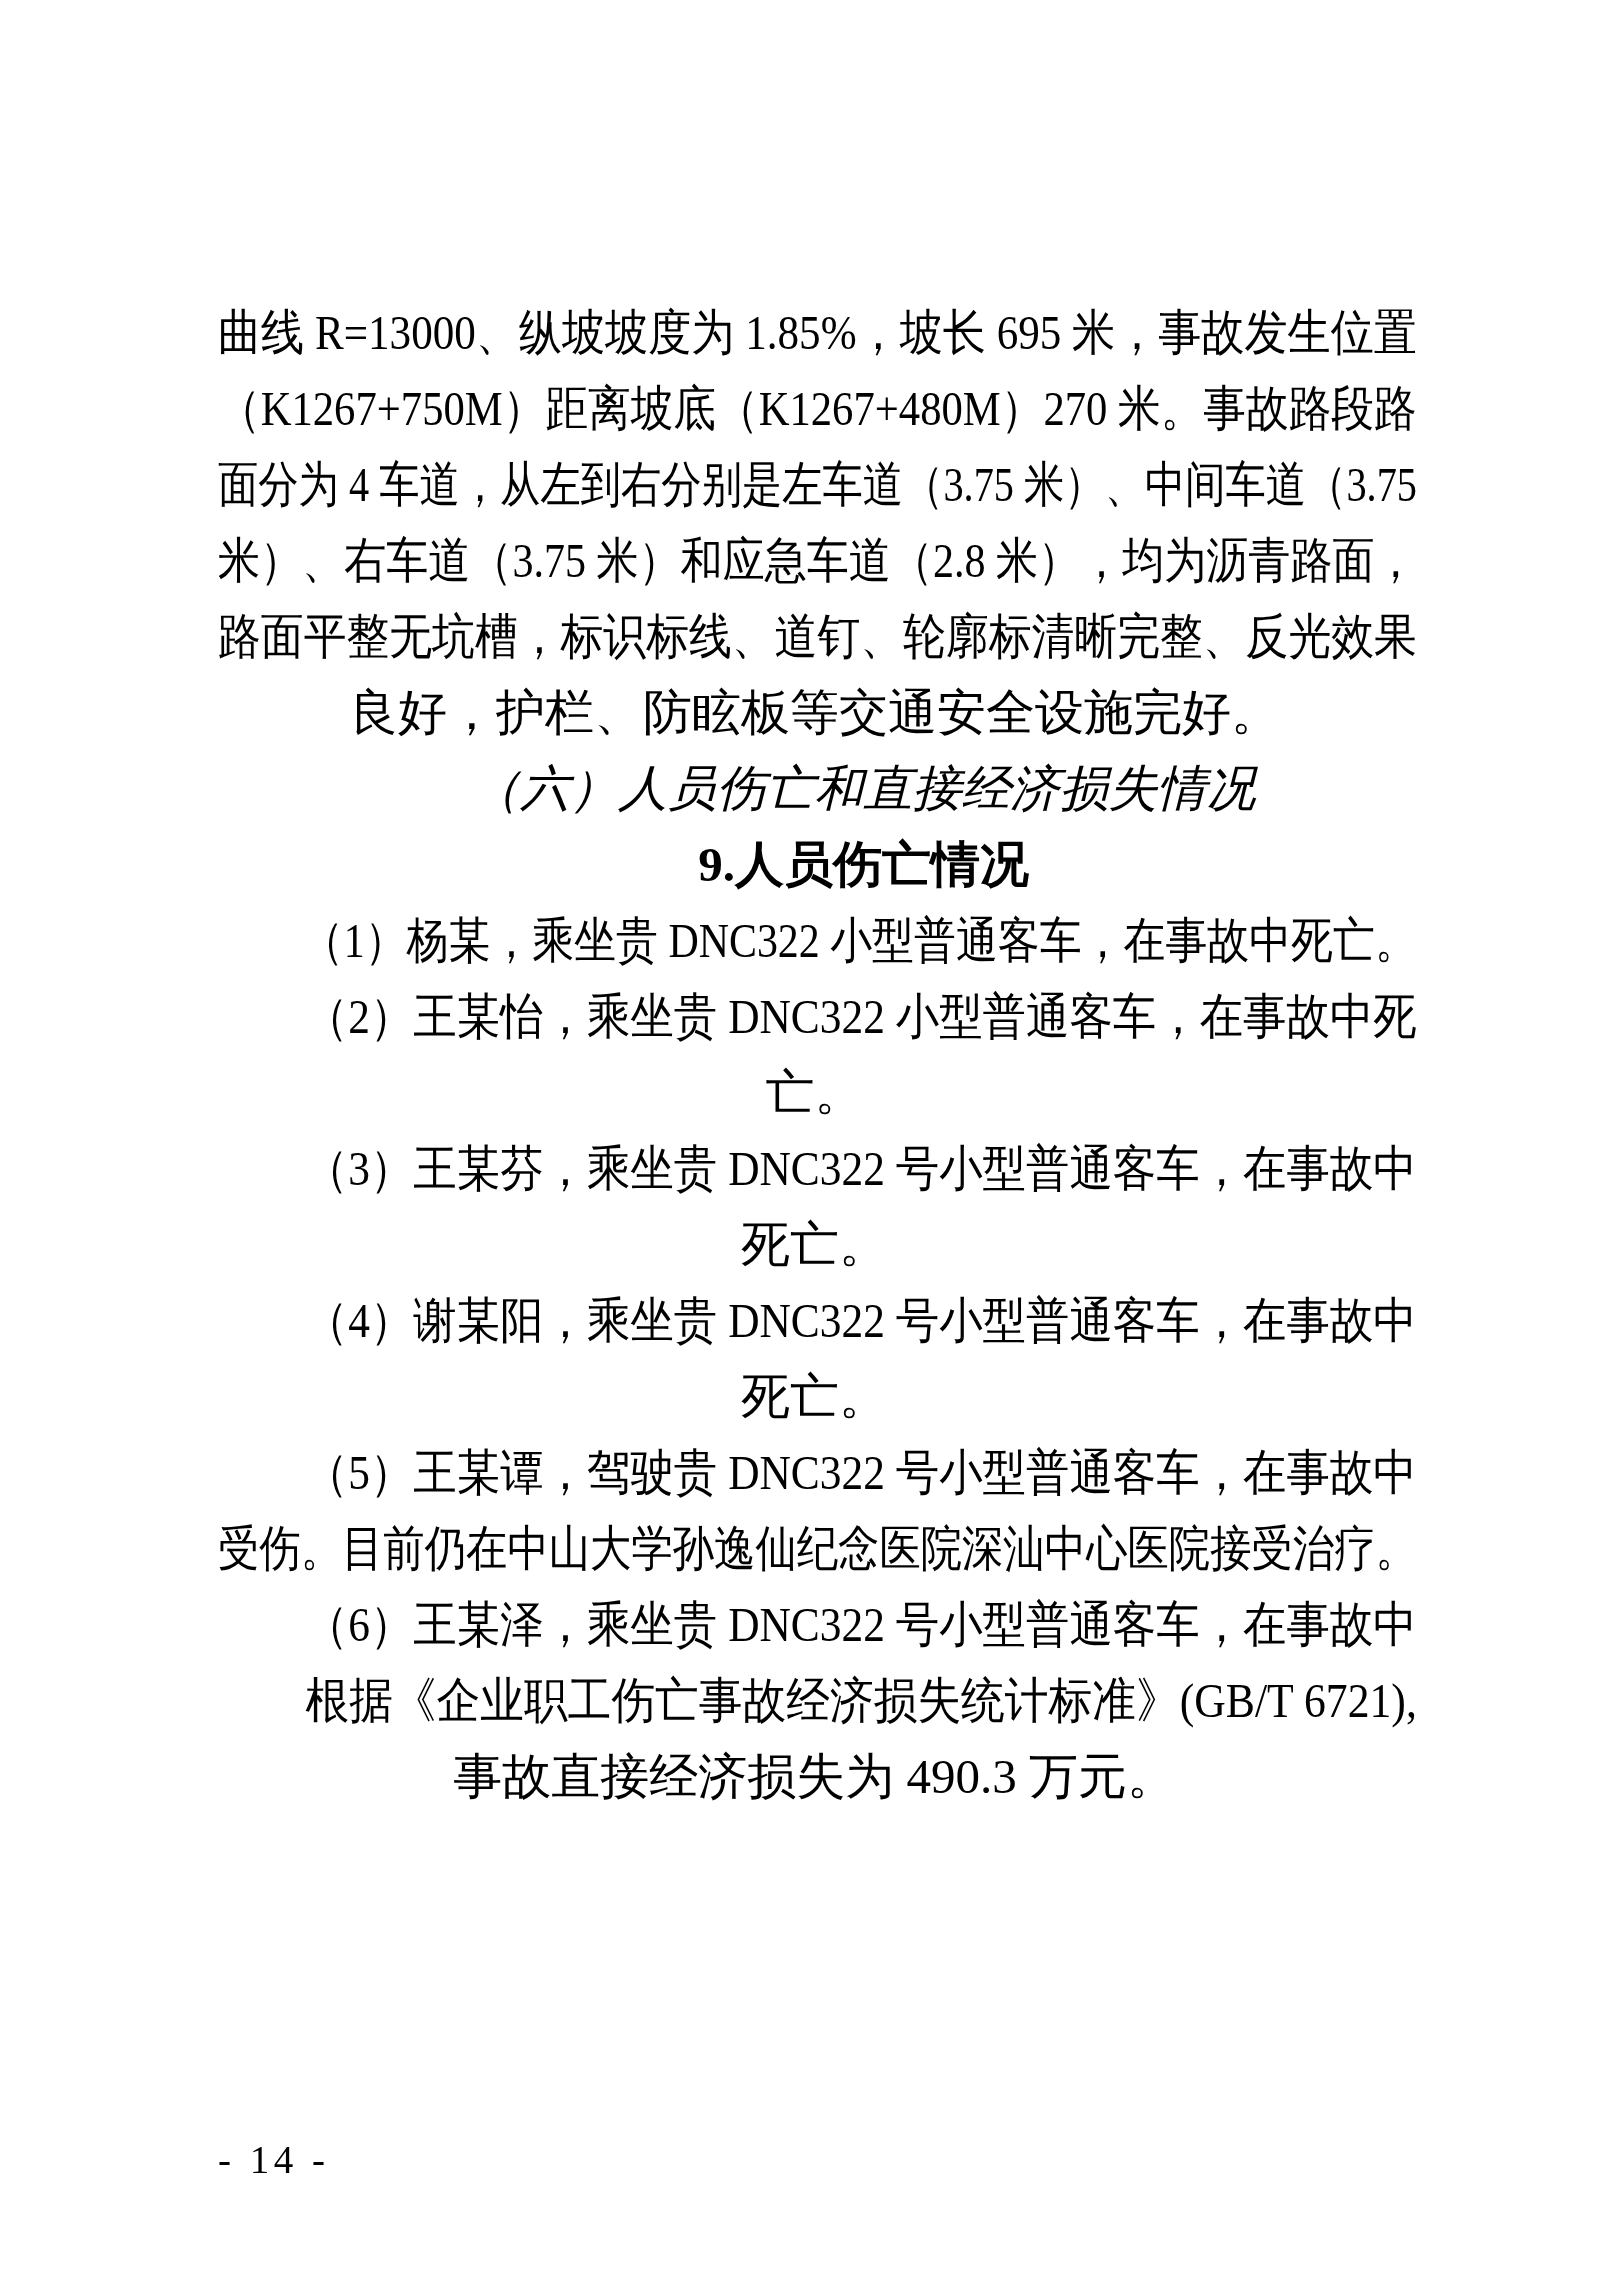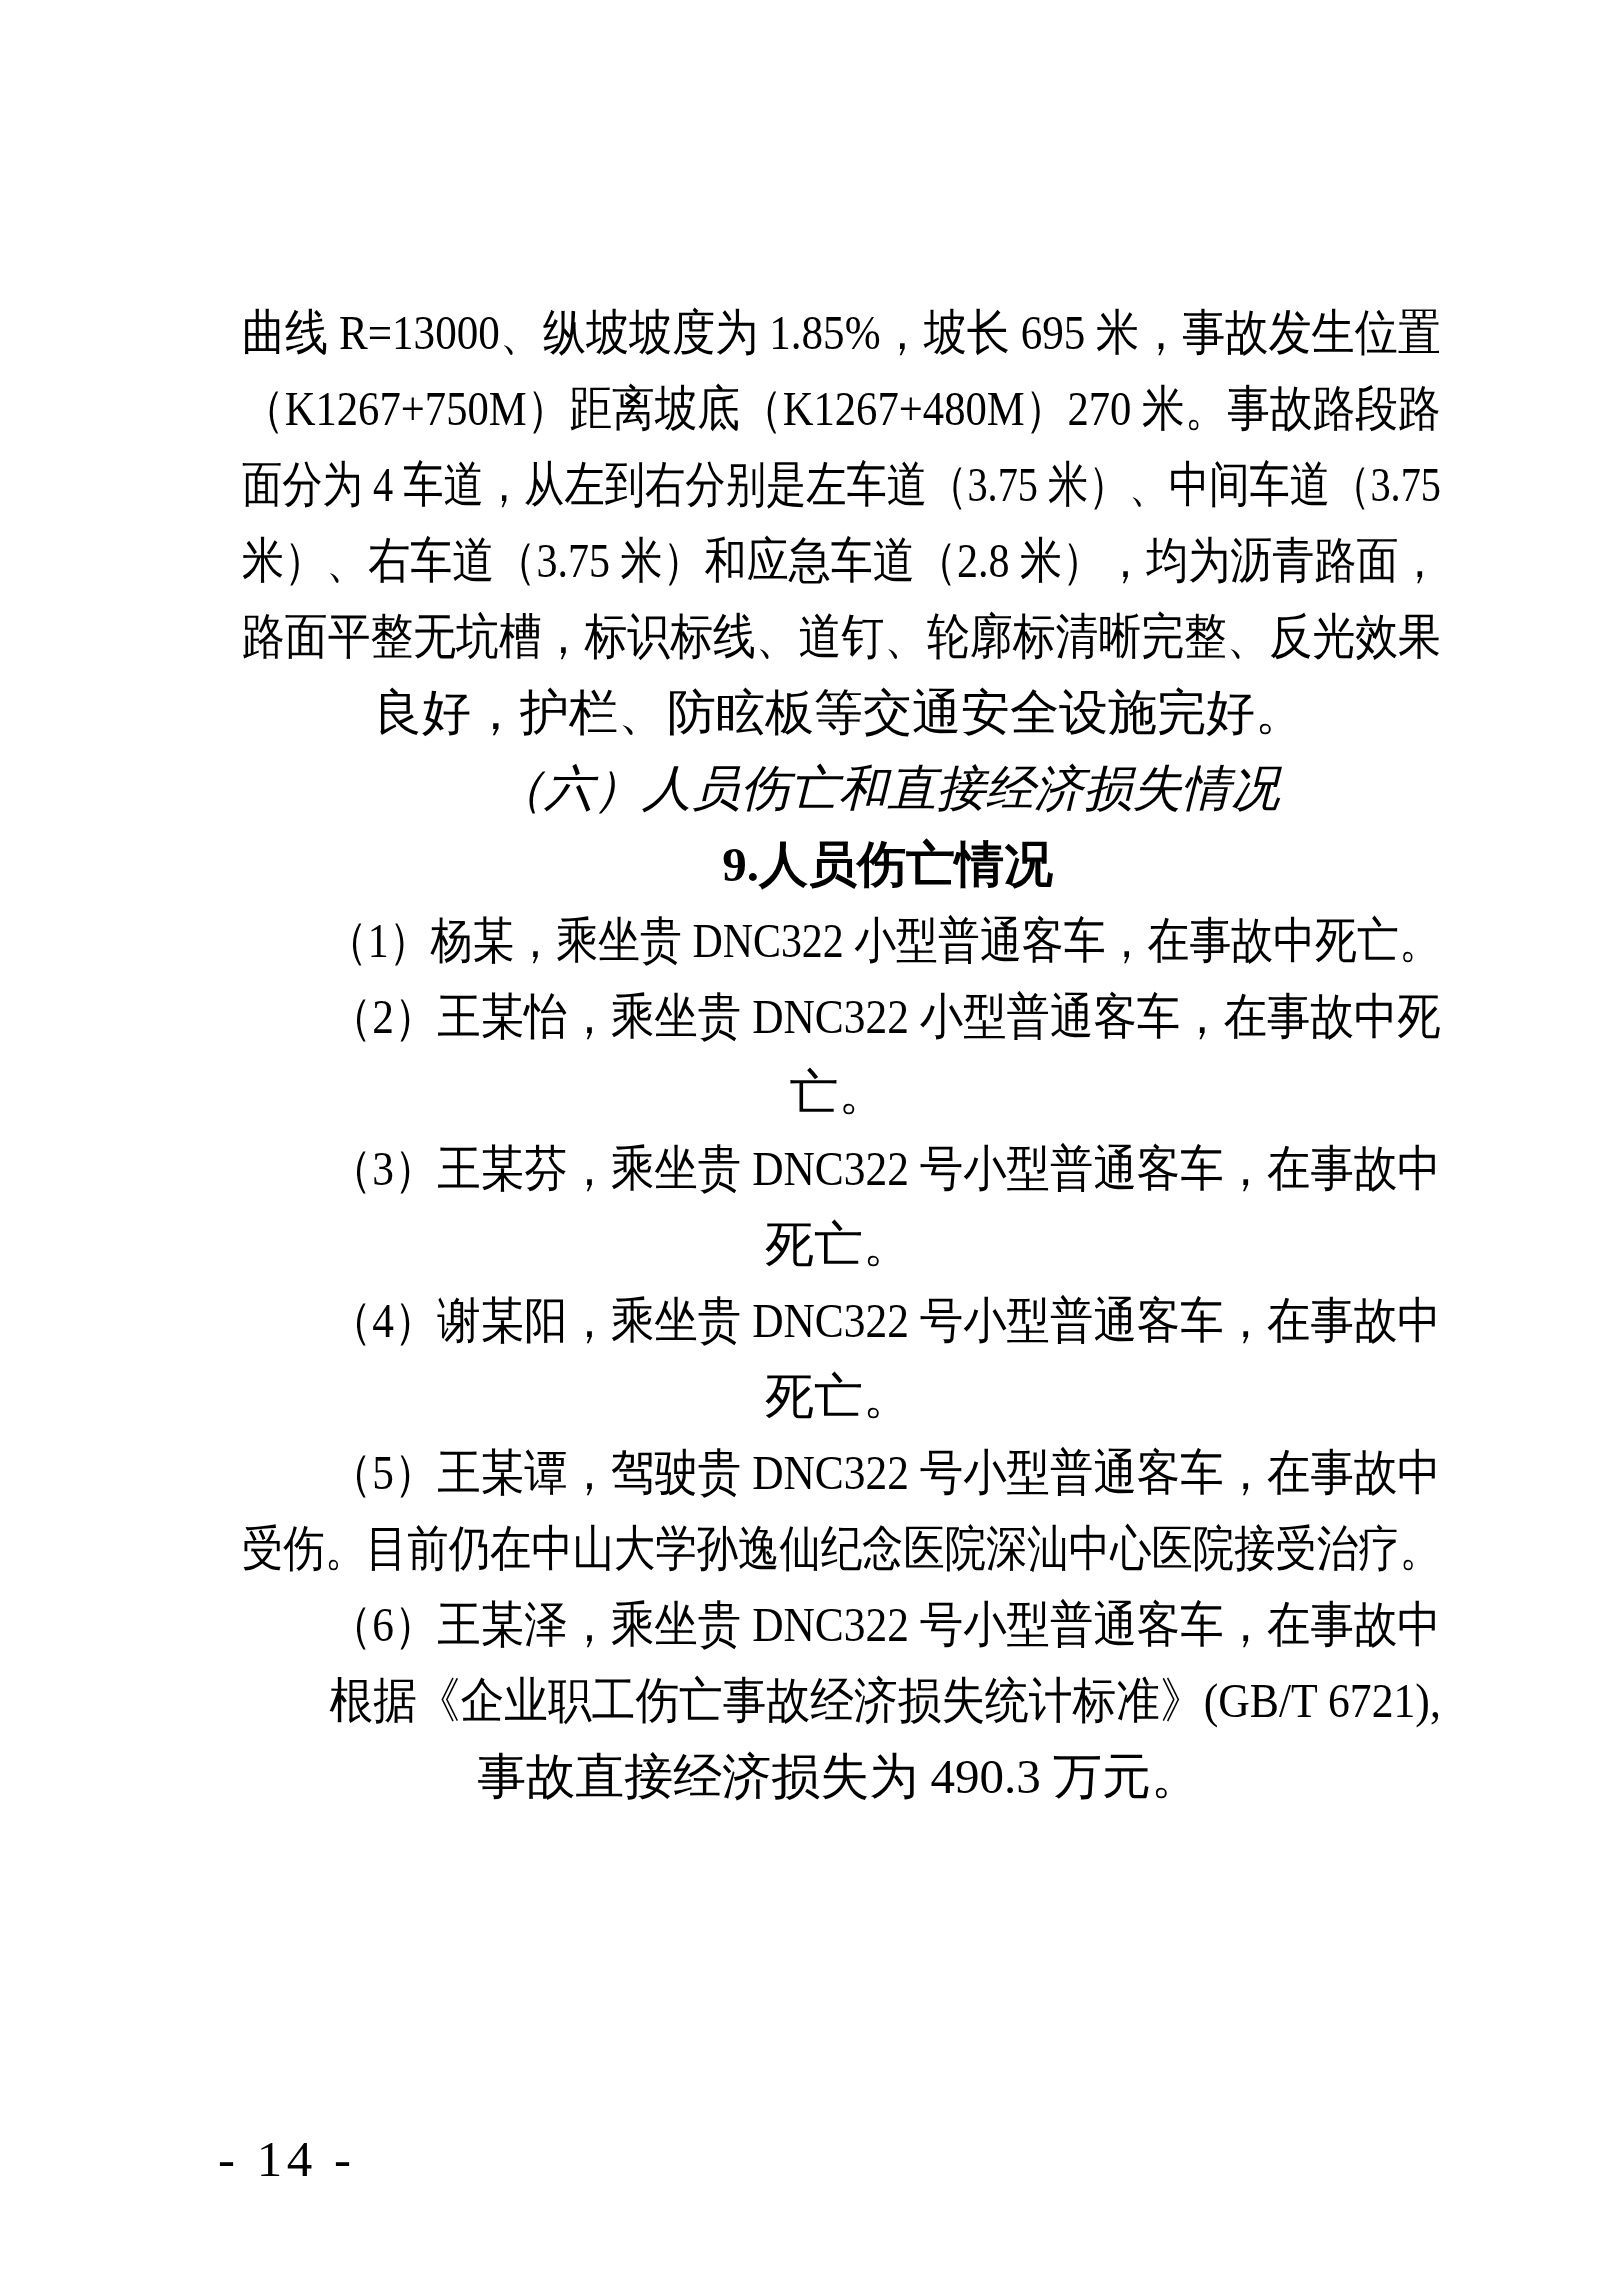--- a/index.html
+++ b/index.html
@@ -15,21 +15,20 @@
     color: #000000;
     font-family: "Liberation Serif", "DejaVu Serif", serif;
     overflow: hidden;
   }
   .content {
     position: absolute;
     left: 218px;
     top: 295px;
     width: 1193px;
     font-size: 49px;
-    margin-left: 24px;
   }
   .ln {
     height: 76px;
     line-height: 76px;
     white-space: nowrap;
     text-align: center;
   }
   .fill {
     text-align: justify;
     text-align-last: justify;
@@ -41,21 +40,21 @@
   .kai {
     font-style: italic;
   }
   .bold {
     font-weight: 700;
   }
   .footer {
     position: absolute;
     left: 218px;
     top: 2140px;
-    font-size: 51px;
+    font-size: 39px;
     line-height: 39px;
     letter-spacing: 4.5px;
     font-family: "Liberation Serif", "DejaVu Serif", serif;
   }
 </style>
 </head>
 <body>
 
 <div class="page">
   <div class="content">

